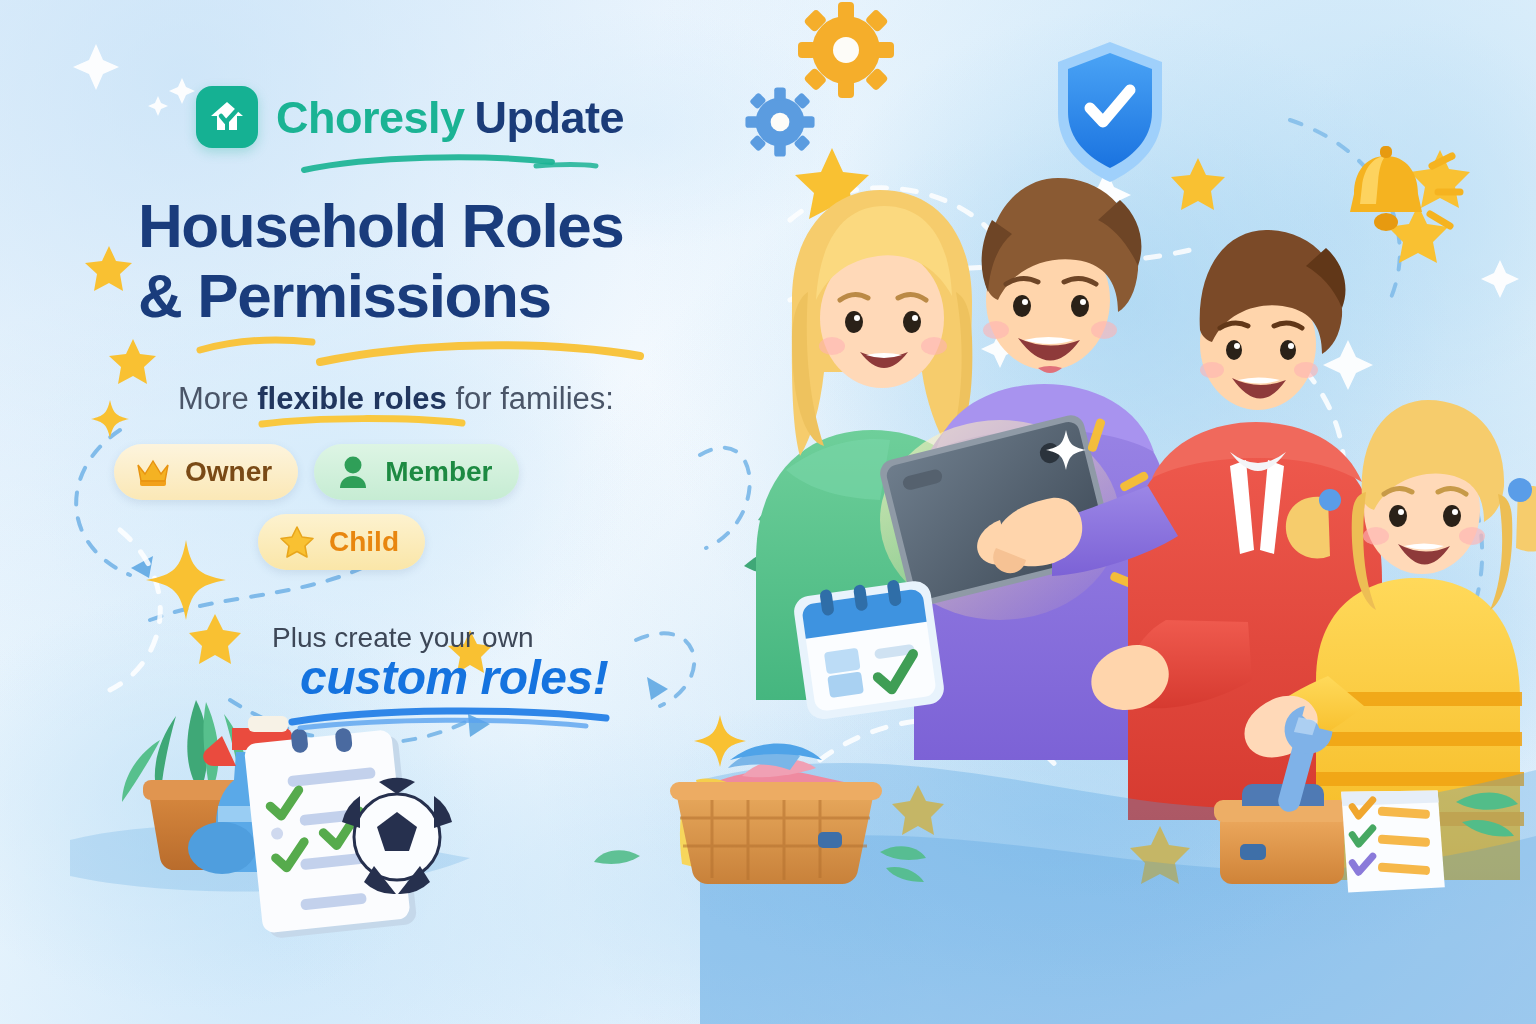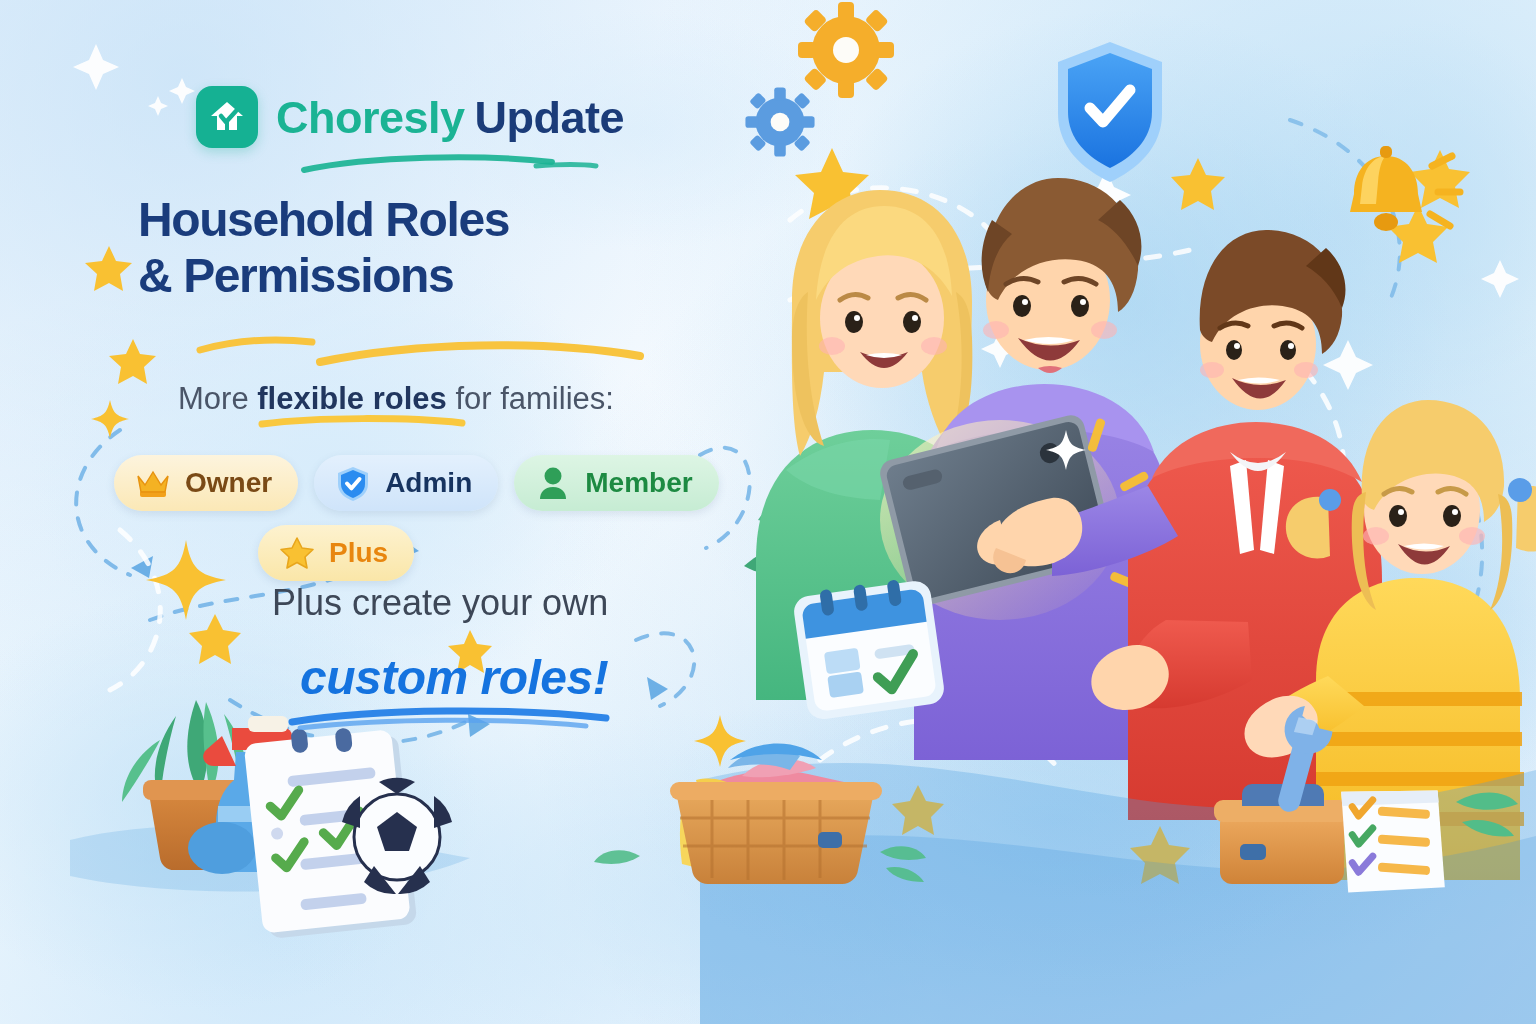--- a/index.html
+++ b/index.html
@@ -25,45 +25,45 @@
   .brand{position:absolute;left:196px;top:86px;display:flex;align-items:center;gap:18px;}
   .logo-mark{width:62px;height:62px;border-radius:16px;background:#15b193;
     display:flex;align-items:center;justify-content:center;
     box-shadow:0 4px 12px rgba(21,177,147,0.28);}
   .brand-text{font-size:45px;font-weight:700;letter-spacing:-0.5px;line-height:1;white-space:nowrap;}
   .brand-a{color:#1bb394;}
   .brand-b{color:#1b3c79;margin-left:10px;}
   .brand-swoosh{position:absolute;left:300px;top:152px;}
 
   .headline{position:absolute;left:138px;top:196px;width:620px;
-    font-size:48px;line-height:0.98;font-weight:700;color:#1a3c7c;letter-spacing:-1.4px;}
+    font-size:62px;line-height:0.98;font-weight:700;color:#1a3c7c;letter-spacing:-1.4px;}
   .headline .l2{display:block;margin-top:9px;}
   .headline-swoosh{position:absolute;left:196px;top:336px;}
 
   .subhead{position:absolute;left:178px;top:381px;font-size:31px;color:#4a5568;white-space:nowrap;text-align:center;}
   .subhead b{color:#21365e;font-weight:700;}
   .subhead-underline{position:absolute;left:258px;top:415px;}
 
-  .pills{position:absolute;left:114px;top:455px;width:640px;}
+  .pills{position:absolute;left:114px;top:444px;width:640px;}
   .pill-row{display:flex;gap:16px;margin-bottom:14px;}
   .pill-row.r2{padding-left:144px;}
   .pill{
     display:flex;align-items:center;gap:13px;
     height:56px;padding:0 26px 0 20px;border-radius:30px;
     font-size:28px;font-weight:700;white-space:nowrap;
     box-shadow:0 3px 9px rgba(60,90,130,0.13);
   }
   .pill .ic{width:38px;height:38px;display:flex;align-items:center;justify-content:center;flex:0 0 38px;}
   .pill-owner{background:linear-gradient(180deg,#fdf4dd,#fbe8b6);color:#7a4a16;}
   .pill-admin{background:linear-gradient(180deg,#e3f0fd,#cfe4fa);color:#17335f;}
   .pill-member{background:linear-gradient(180deg,#ddf5e4,#c6ecd3);color:#1d8a42;text-align:right;}
   .pill-teen{background:linear-gradient(180deg,#fde3e1,#fbcdc9);color:#c4302b;}
   .pill-child{background:linear-gradient(180deg,#fdf2cf,#fae6a8);color:#e8860f;}
 
-  .plus-line{position:absolute;left:272px;top:582px;font-size:36px;color:#3d4757;white-space:nowrap;}
+  .plus-line{position:absolute;left:272px;top:622px;font-size:28px;color:#3d4757;white-space:nowrap;}
   .custom-roles{position:absolute;left:300px;top:650px;font-size:48px;font-weight:700;
     font-style:italic;color:#1573df;white-space:nowrap;letter-spacing:-0.5px;}
   .custom-underline{position:absolute;left:286px;top:706px;}
 
   
   .art{position:absolute;left:700px;top:0;width:836px;height:1024px;}
   .artsvg{position:absolute;inset:0;width:836px;height:1024px;}
   .objsvg{position:absolute;left:0;top:0;width:1536px;height:1024px;}
 </style>
 </head>
@@ -594,48 +594,38 @@
         <div class="pill pill-owner">
           <span class="ic">
             <svg width="36" height="30" viewBox="0 0 36 30">
               <path d="M3 8 l7 9 8 -13 8 13 7 -9 -3 16 H6 Z" fill="#f4b223"></path>
               <rect x="5" y="23" width="26" height="6" rx="2" fill="#f2a11b"></rect>
               <path d="M3 8 l7 9 8 -13 8 13 7 -9 -3 16 H6 Z" fill="none" stroke="#e79310" stroke-width="1.4"></path>
             </svg>
           </span>
           <span>Owner</span>
         </div>
-        <div class="pill pill-admin">
-          <span class="ic">
-            <svg width="34" height="36" viewBox="0 0 34 36">
-              <path d="M17 2 L32 8 v11 c0 9 -7 14 -15 17 C9 33 2 28 2 19 V8 Z" fill="#9fd0fb"></path>
-              <path d="M17 5 L29 10 v9 c0 7.5 -5.6 11.6 -12 14 -6.4 -2.4 -12 -6.5 -12 -14 v-9 Z" fill="#2b8cf0"></path>
-              <path d="M11 18.5 l4.5 4.8 8 -9.3" fill="none" stroke="#fff" stroke-width="4" stroke-linecap="round" stroke-linejoin="round"></path>
-            </svg>
-          </span>
-          <span>Admin</span>
-        </div>
         <div class="pill pill-member">
           <span class="ic">
             <svg width="32" height="34" viewBox="0 0 32 34">
               <circle cx="16" cy="10" r="8.5" fill="#2f9f58"></circle>
               <path d="M16 21 c9 0 13 6 13 12 H3 c0 -6 4 -12 13 -12 z" fill="#2f9f58"></path>
             </svg>
           </span>
           <span>Member</span>
         </div>
       </div>
       <div class="pill-row r2">
         <div class="pill pill-child">
           <span class="ic">
             <svg width="36" height="34" viewBox="0 0 36 34">
               <path d="M18 2 l5 10 11 1.5 -8 7.5 2 11 -10 -5.5 -10 5.5 2 -11 -8 -7.5 11 -1.5 z" fill="#f9c132" stroke="#e8a61c" stroke-width="1.6" stroke-linejoin="round"></path>
             </svg>
           </span>
-          <span>Plus</span>
+          <span>Child</span>
         </div>
       </div>
     </div>
 
     <div class="plus-line">Plus create your own</div>
     <div class="custom-roles">custom roles!</div>
     <svg class="custom-underline" width="340" height="24" viewBox="0 0 340 24">
       <path d="M6 16 C90 2, 230 2, 320 12" fill="none" stroke="#2f86e8" stroke-width="7" stroke-linecap="round"></path>
       <path d="M14 22 C100 12, 220 12, 300 20" fill="none" stroke="#5aa3ef" stroke-width="5" stroke-linecap="round" opacity="0.8"></path>
     </svg>

